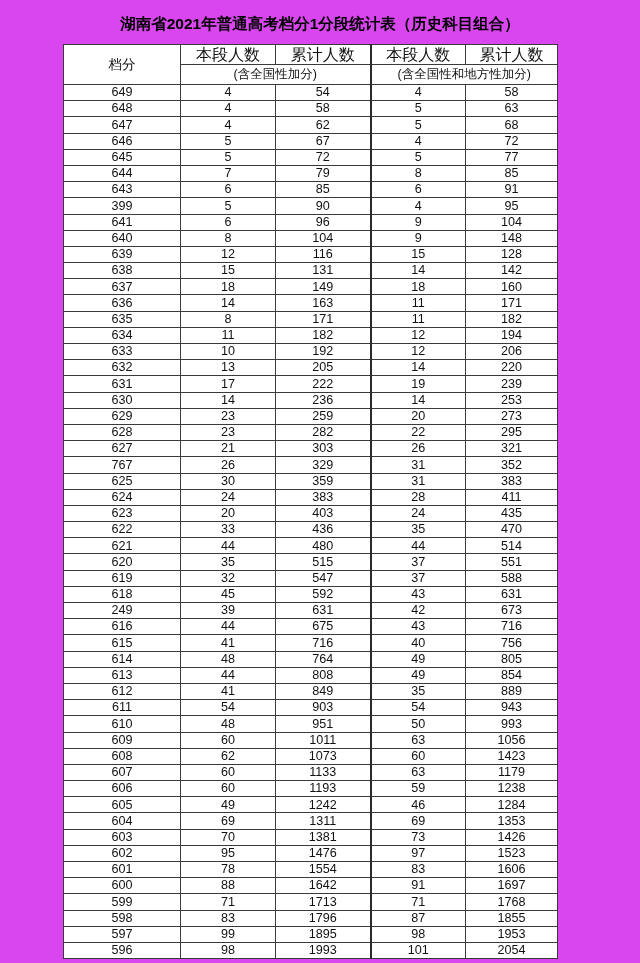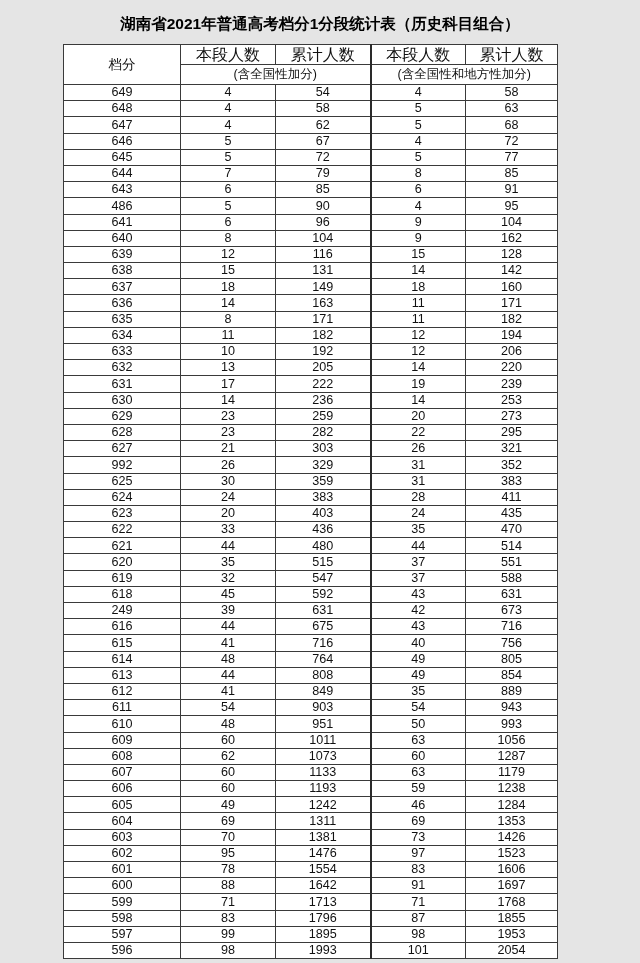--- a/index.html
+++ b/index.html
@@ -11,21 +11,21 @@
     width: 640px;
     height: 963px;
     font-family: "Liberation Sans", "DejaVu Sans", sans-serif;
     color: #1a1a1a;
     overflow: hidden;
   }
   .page {
     width: 640px;
     height: 963px;
     position: relative;
-    background: #e5e5e5;
+    background: #d946ef;
   }
   .title {
     position: absolute;
     top: 14px;
     left: 0;
     width: 640px;
     text-align: center;
     font-size: 15.5px;
     font-weight: bold;
     letter-spacing: 0px;
@@ -162,39 +162,39 @@
             <td>85</td>
           </tr>
           <tr>
             <td class="score-cell">643</td>
             <td>6</td>
             <td class="grp-sep-left">85</td>
             <td>6</td>
             <td>91</td>
           </tr>
           <tr>
-            <td class="score-cell">486</td>
+            <td class="score-cell">399</td>
             <td>5</td>
             <td class="grp-sep-left">90</td>
             <td>4</td>
             <td>95</td>
           </tr>
           <tr>
             <td class="score-cell">641</td>
             <td>6</td>
             <td class="grp-sep-left">96</td>
             <td>9</td>
             <td>104</td>
           </tr>
           <tr>
             <td class="score-cell">640</td>
             <td>8</td>
             <td class="grp-sep-left">104</td>
             <td>9</td>
-            <td>162</td>
+            <td>148</td>
           </tr>
           <tr>
             <td class="score-cell">639</td>
             <td>12</td>
             <td class="grp-sep-left">116</td>
             <td>15</td>
             <td>128</td>
           </tr>
           <tr>
             <td class="score-cell">638</td>
@@ -274,21 +274,21 @@
             <td>295</td>
           </tr>
           <tr>
             <td class="score-cell">627</td>
             <td>21</td>
             <td class="grp-sep-left">303</td>
             <td>26</td>
             <td>321</td>
           </tr>
           <tr>
-            <td class="score-cell">992</td>
+            <td class="score-cell">767</td>
             <td>26</td>
             <td class="grp-sep-left">329</td>
             <td>31</td>
             <td>352</td>
           </tr>
           <tr>
             <td class="score-cell">625</td>
             <td>30</td>
             <td class="grp-sep-left">359</td>
             <td>31</td>
@@ -404,21 +404,21 @@
             <td>60</td>
             <td class="grp-sep-left">1011</td>
             <td>63</td>
             <td>1056</td>
           </tr>
           <tr>
             <td class="score-cell">608</td>
             <td>62</td>
             <td class="grp-sep-left">1073</td>
             <td>60</td>
-            <td>1287</td>
+            <td>1423</td>
           </tr>
           <tr>
             <td class="score-cell">607</td>
             <td>60</td>
             <td class="grp-sep-left">1133</td>
             <td>63</td>
             <td>1179</td>
           </tr>
           <tr>
             <td class="score-cell">606</td>

